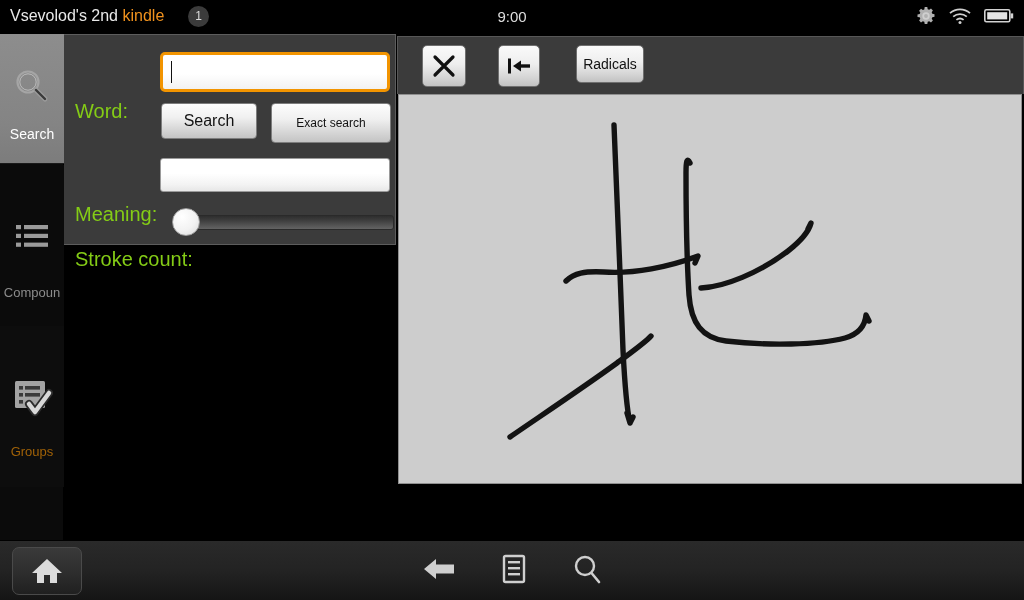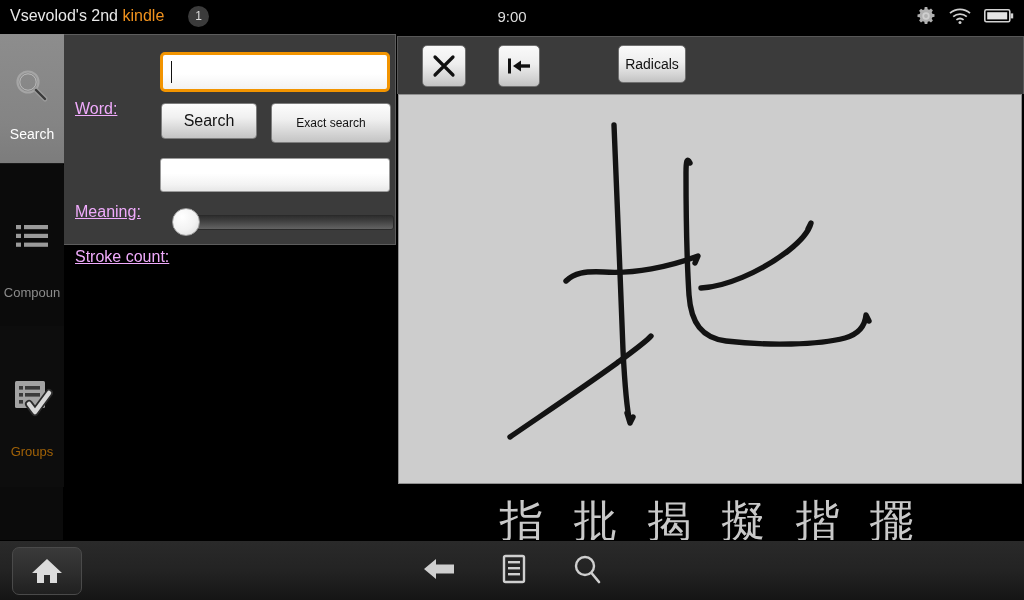--- a/index.html
+++ b/index.html
@@ -68,21 +68,21 @@
 
   
   #panel {
     position: absolute; left: 64px; top: 34px;
     width: 332px; height: 211px;
     background: #3b3b3b;
     border: 1px solid #5d5d5d;
     border-left: none;
   }
   .row-label {
-    position: absolute; color: #f0abfc; font-size: 16px; text-decoration: underline;
+    position: absolute; color: #84cc16; font-size: 20px;
   }
   #lbl-word { left: 11px; top: 65px; }
   #lbl-meaning { left: 11px; top: 168px; }
   #lbl-stroke { left: 11px; top: 213px; }
 
   .txtfield {
     position: absolute;
     background: linear-gradient(to bottom, #ffffff 0%, #ffffff 45%, #f3f3f3 80%, #e7e7e7 100%);
     border: 1px solid #9a9a9a;
     border-radius: 3px;
@@ -132,21 +132,21 @@
   }
   .tbtn {
     position: absolute; top: 8px;
     background: linear-gradient(to bottom, #fafafa 0%, #eeeeee 45%, #d4d4d4 80%, #c2c2c2 100%);
     border: 1px solid #6f6f6f; border-radius: 5px;
     display: flex; align-items: center; justify-content: center;
     cursor: pointer; color: #111;
   }
   #tb-clear { left: 24px; width: 44px; height: 42px; }
   #tb-back  { left: 100px; width: 42px; height: 42px; }
-  #tb-radicals { left: 178px; width: 68px; height: 38px; font-size: 14px; margin-left: 42px; }
+  #tb-radicals { left: 178px; width: 68px; height: 38px; font-size: 14px; }
 
   #canvas {
     position: absolute; left: 1px; top: 58px; width: 624px; height: 390px;
     background: #cdcdcd; border: 1px solid #8f8f8f;
   }
   #candidates {
     position: absolute; left: 0; top: 455px; width: 627px; height: 60px;
     color: #c9c9c9; font-size: 44px; letter-spacing: 8px;
     white-space: nowrap; text-align: center; line-height: 60px;
     font-family: "DejaVu Sans", sans-serif;
@@ -301,21 +301,20 @@
 
           <path d="M111 342 C140 322, 185 292, 218 268 C237 254, 248 246, 252 241"></path>
 
           <path d="M291 68 C288 62, 287 66, 287 78 C287 118, 288 168, 290 200 C292 228, 303 243, 327 246 C368 251, 420 250, 446 243 C460 239, 466 231, 467 220 L470 226"></path>
 
           <path d="M302 193 C325 192, 360 178, 389 156 C403 145, 410 136, 412 128 L409 134"></path>
         </g>
       </svg>
     </div>
 
-    <div id="candidates">指 批 揭 擬 揩 擺</div>
   </div>
 
   <div id="navbar">
     <div id="nav-home">
       <svg width="34" height="30" viewBox="0 0 34 30">
         <path d="M17 3 L32 17 L27 17 L27 27 L20 27 L20 19 L14 19 L14 27 L7 27 L7 17 L2 17 Z" fill="#dcdcdc"></path>
       </svg>
       <span></span>
     </div>
     <div id="nav-center">

